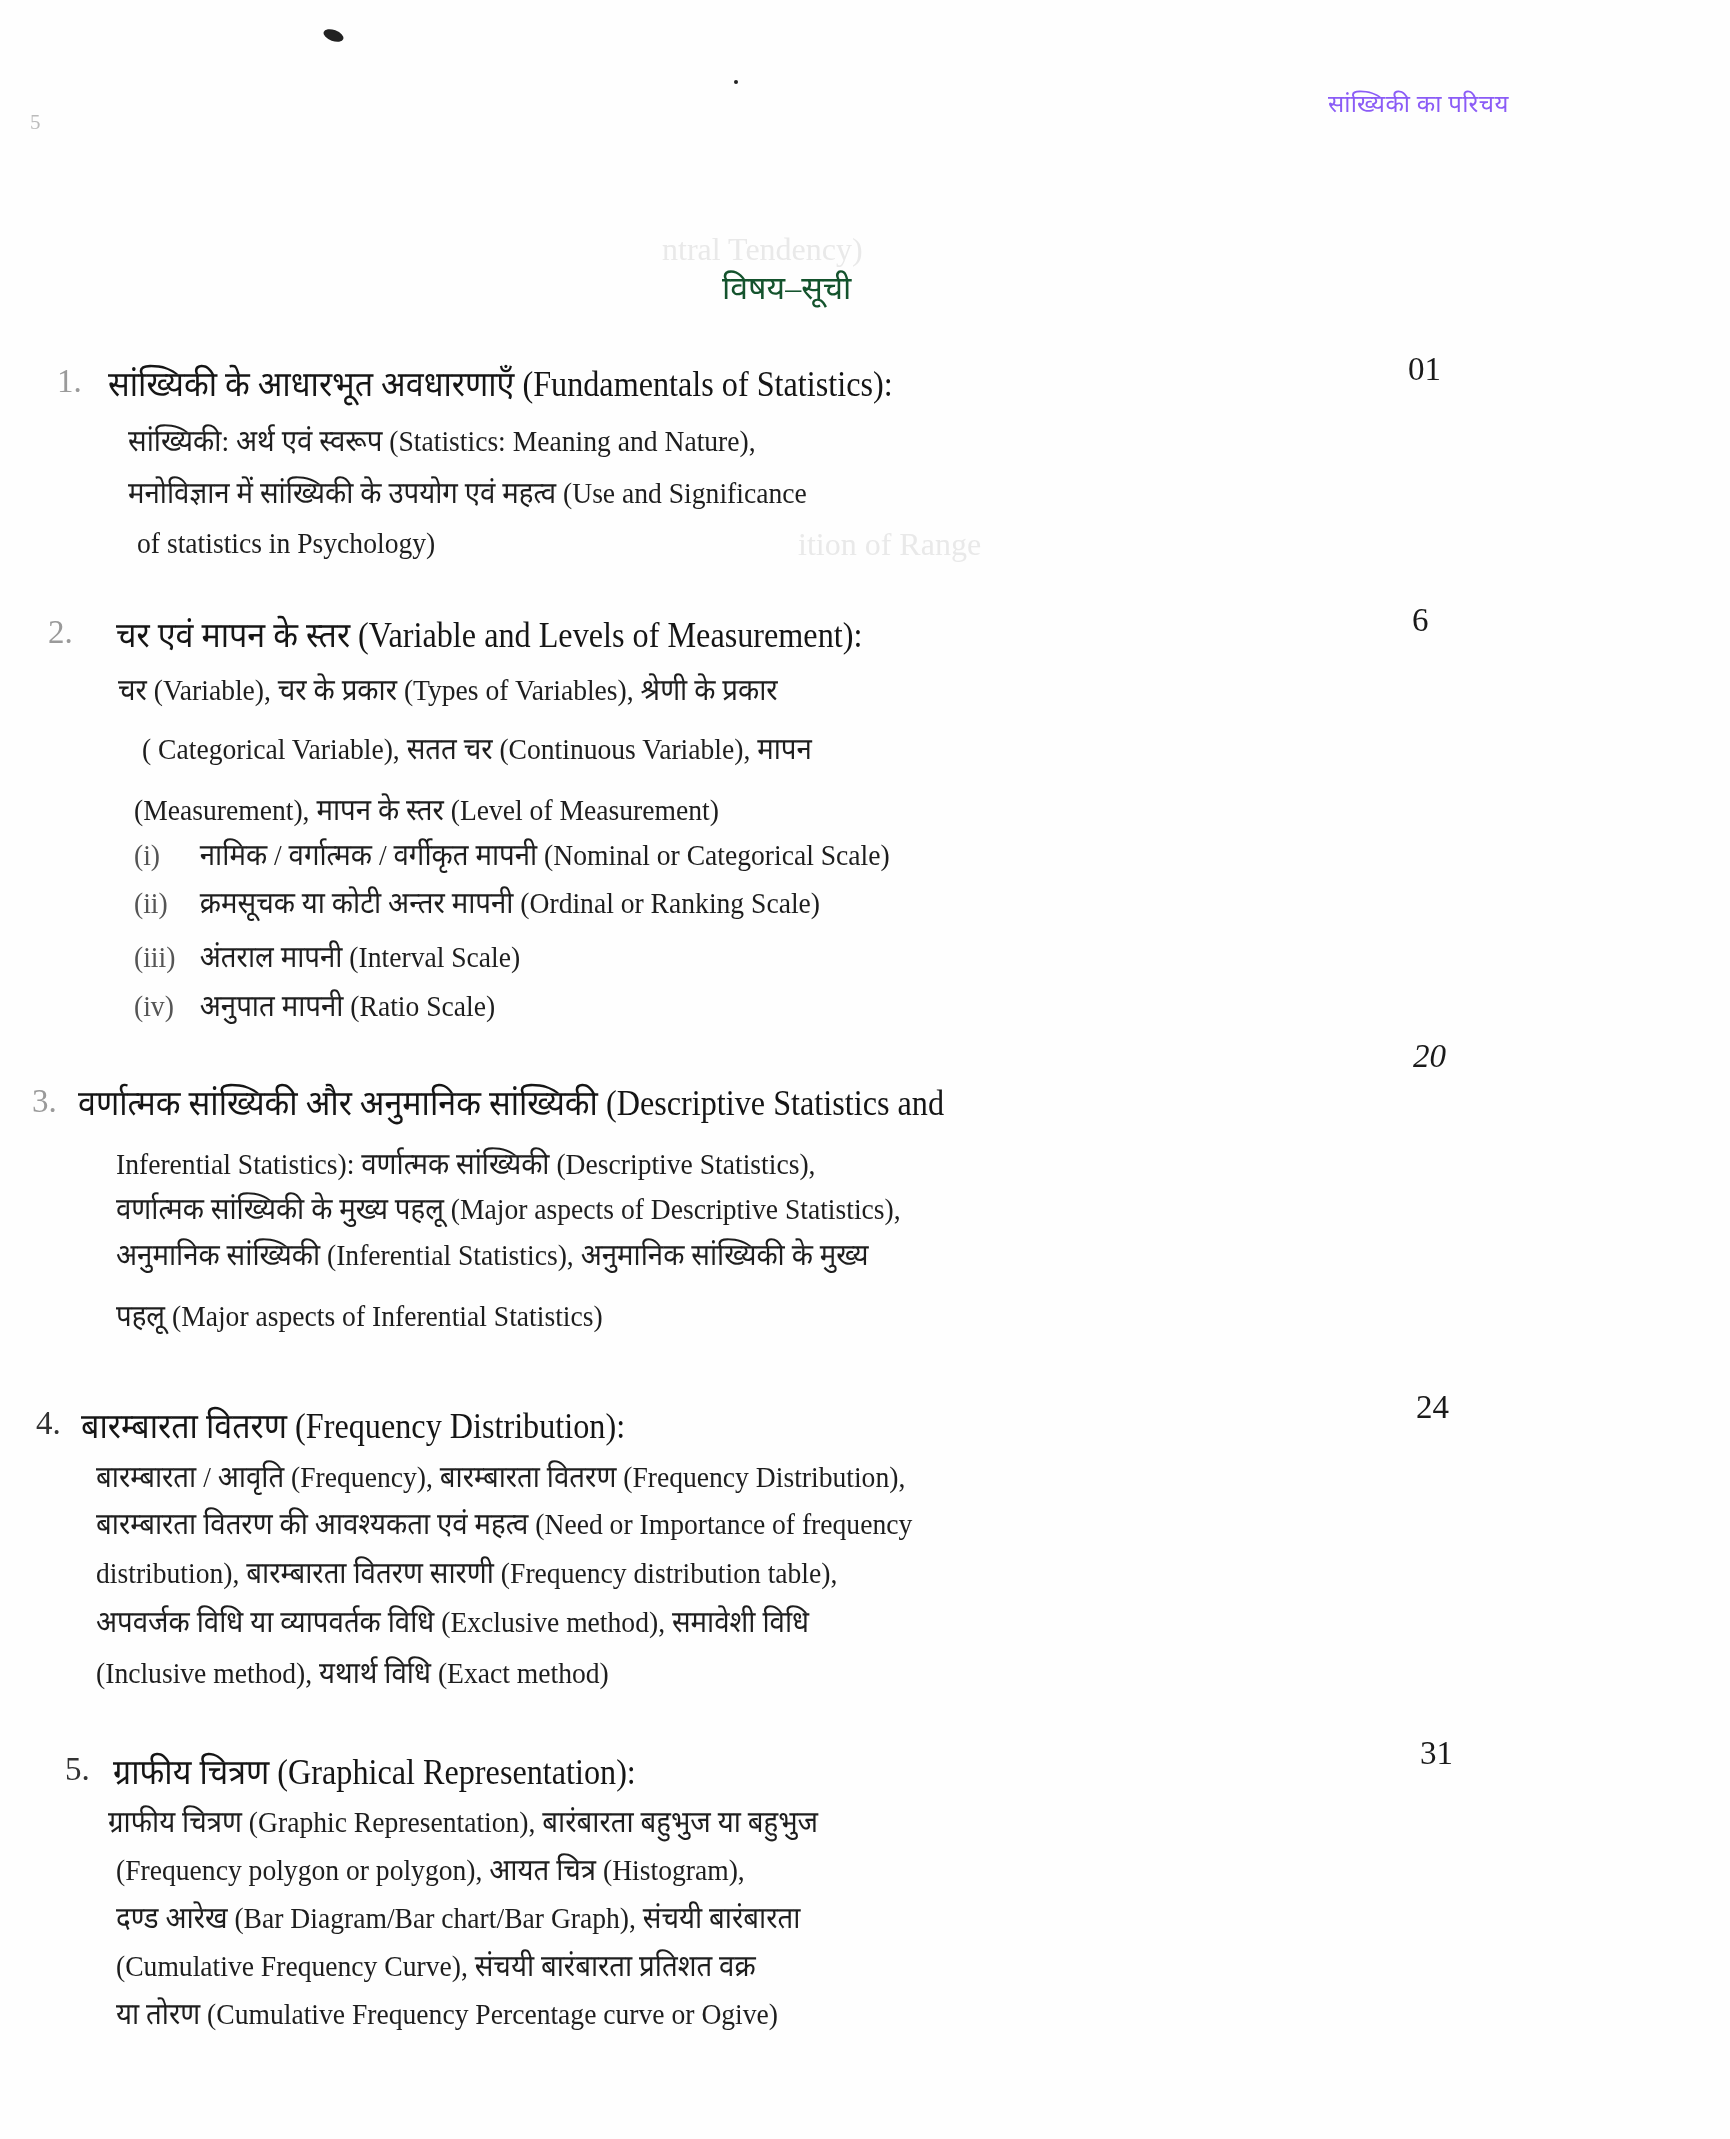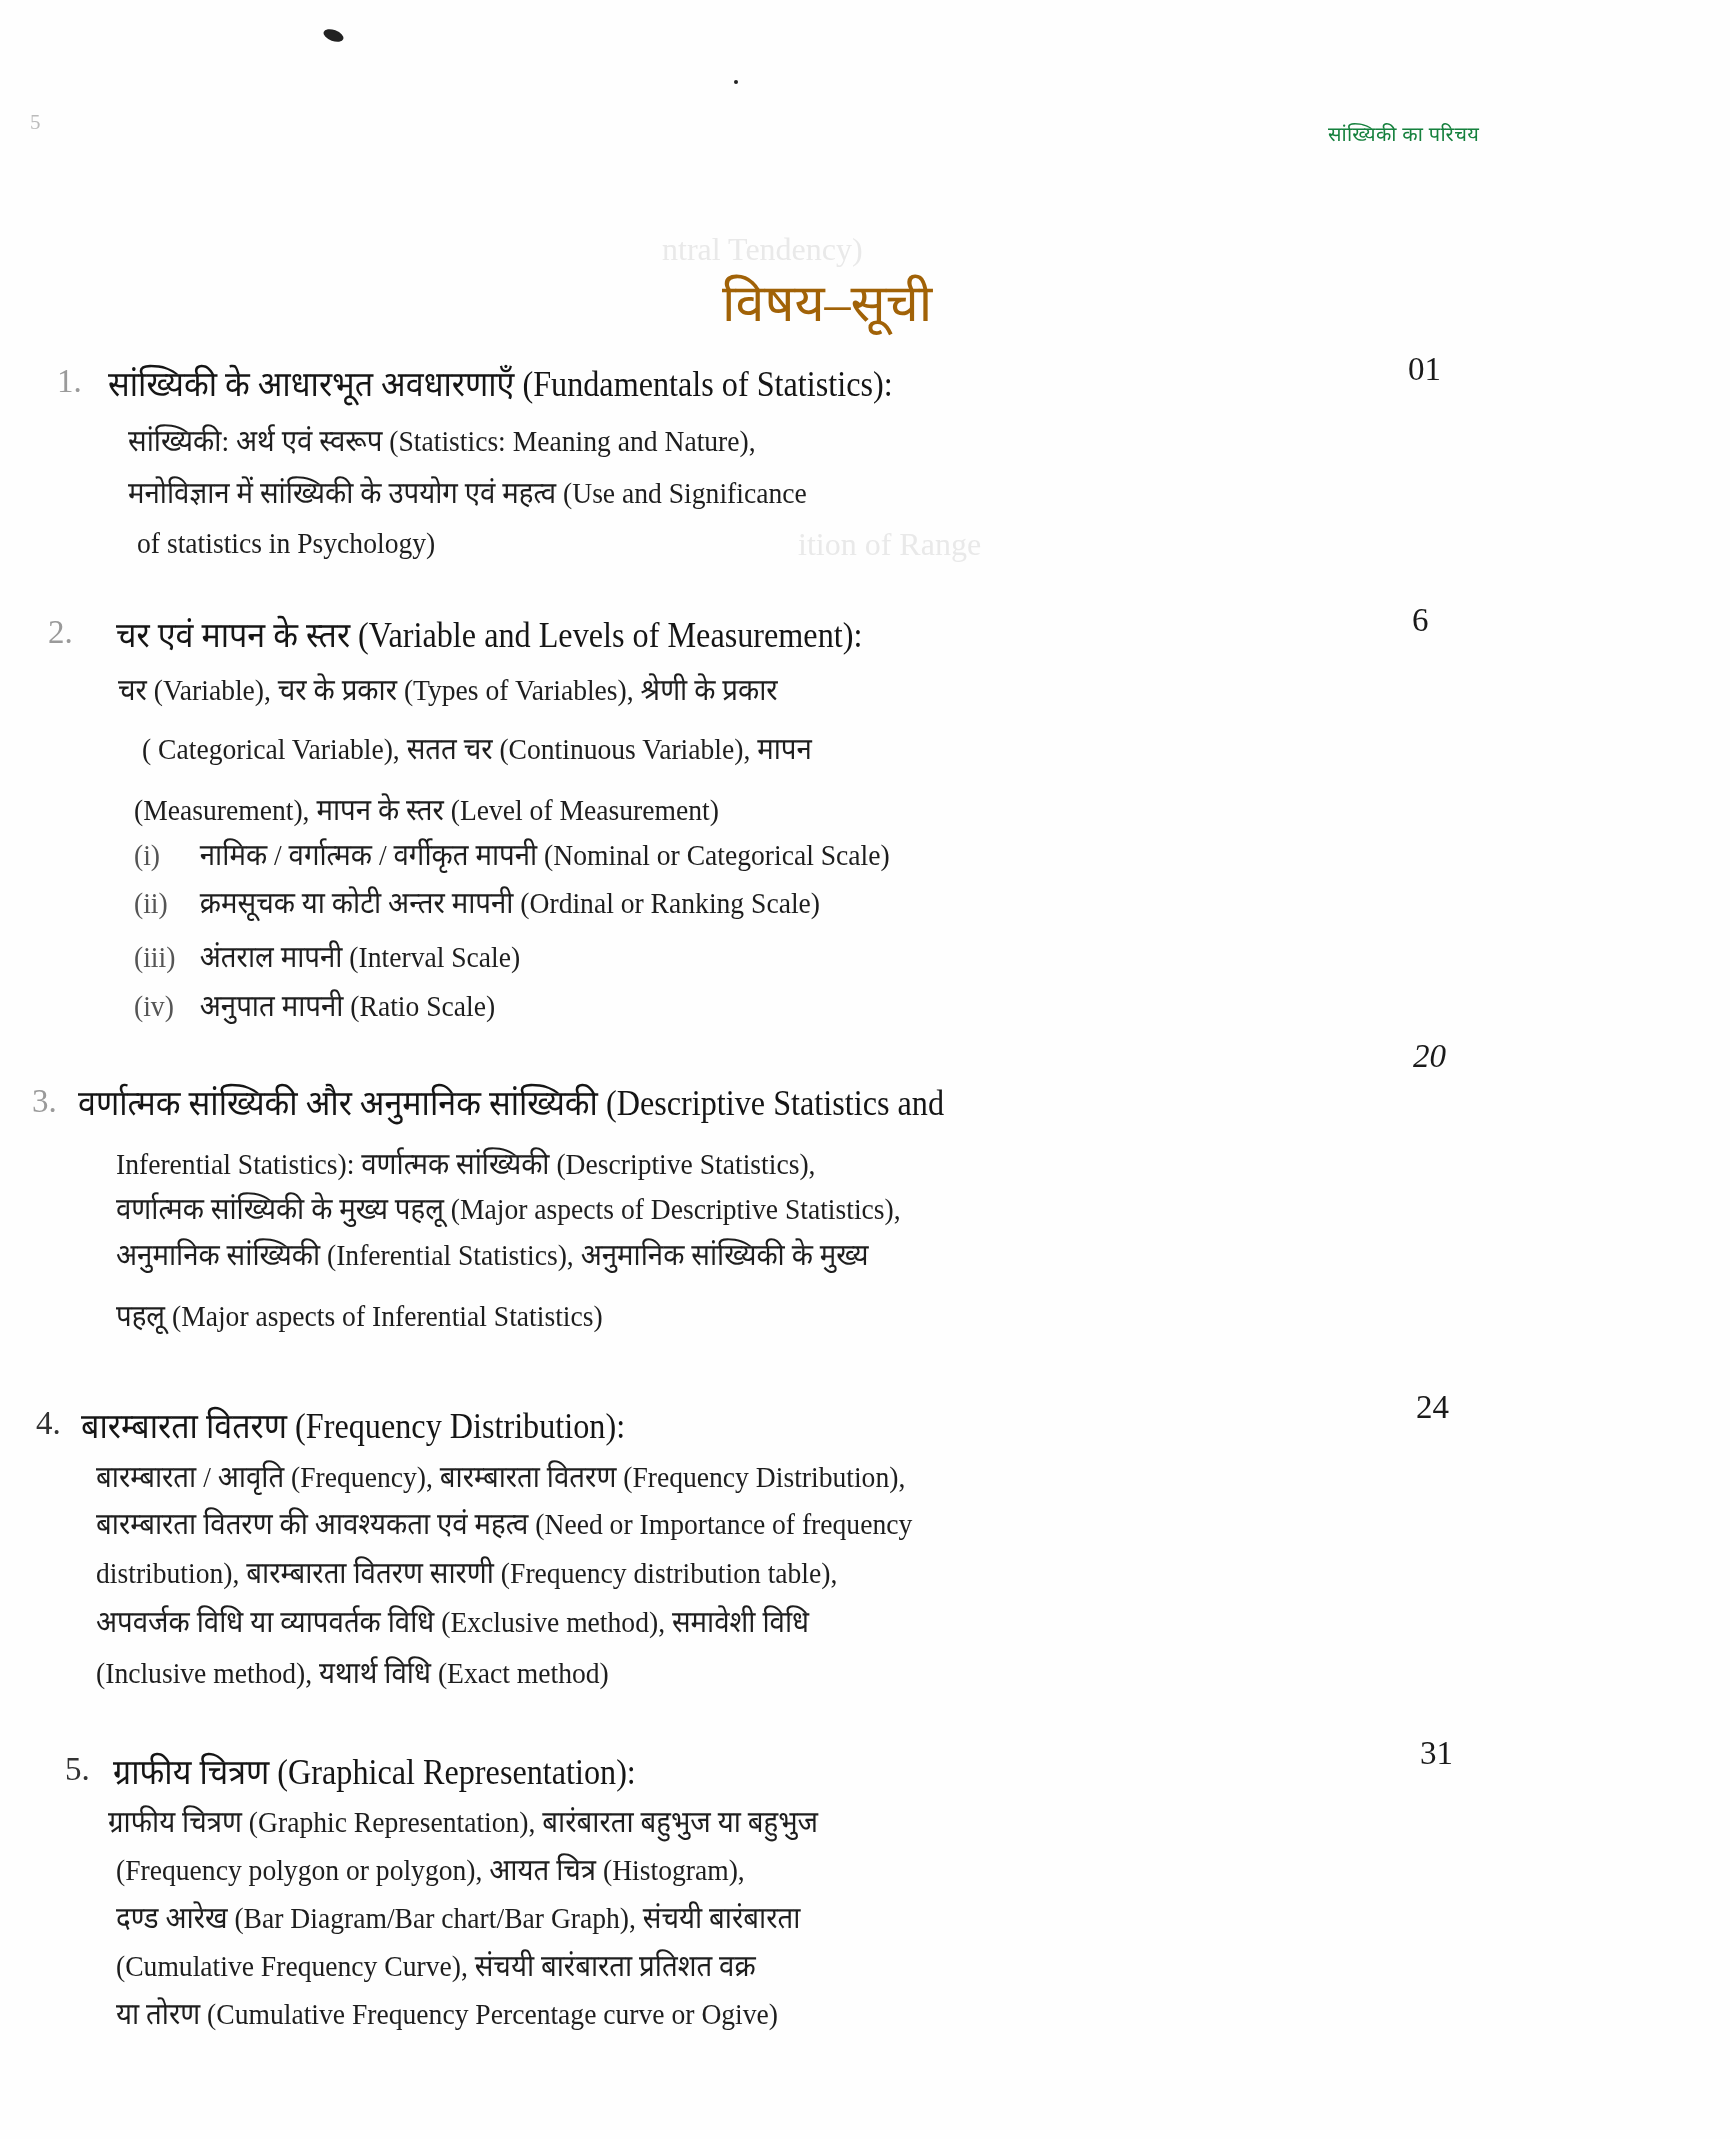--- a/index.html
+++ b/index.html
@@ -16,28 +16,27 @@
       color: #1a1a1a;
     }
     .page {
       position: absolute;
       left: 0; top: 0;
       width: 1731px; height: 2140px;
       background: #fefefe;
     }
     .abs { position: absolute; white-space: nowrap; }
     .running-header {
-      font-size: 20px;
-      color: #15803d;
+      font-size: 24px;
+      color: #8b5cf6;
       letter-spacing: 0.4px;
-      margin-top: 34px;
     }
     .toc-title {
-      font-size: 52px;
-      color: #a16207;
+      font-size: 32px;
+      color: #14532d;
     }
     .heading {
       font-size: 35px;
       color: #151515;
       transform: scaleX(0.92);
       transform-origin: left center;
     }
     .num {
       color: #9a9a9a;
       font-size: 33px;

